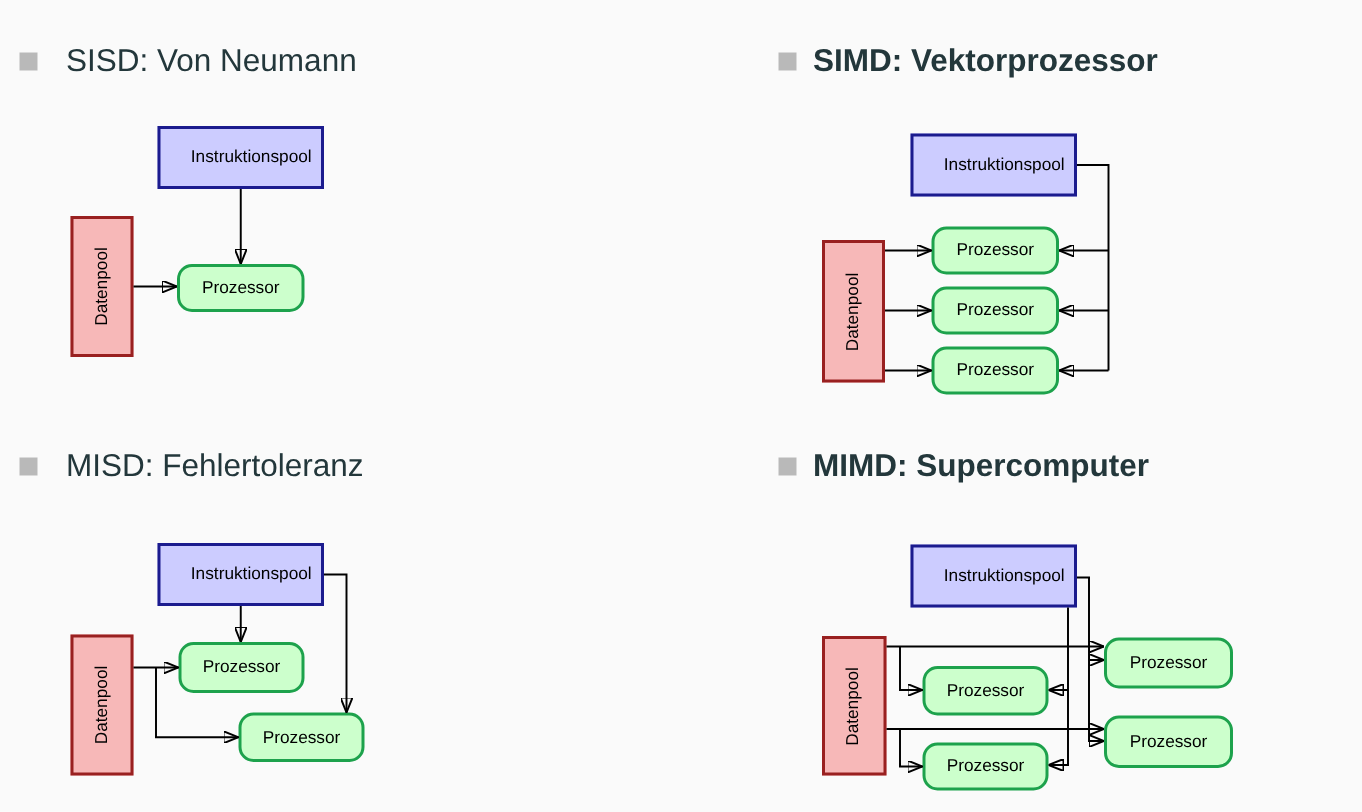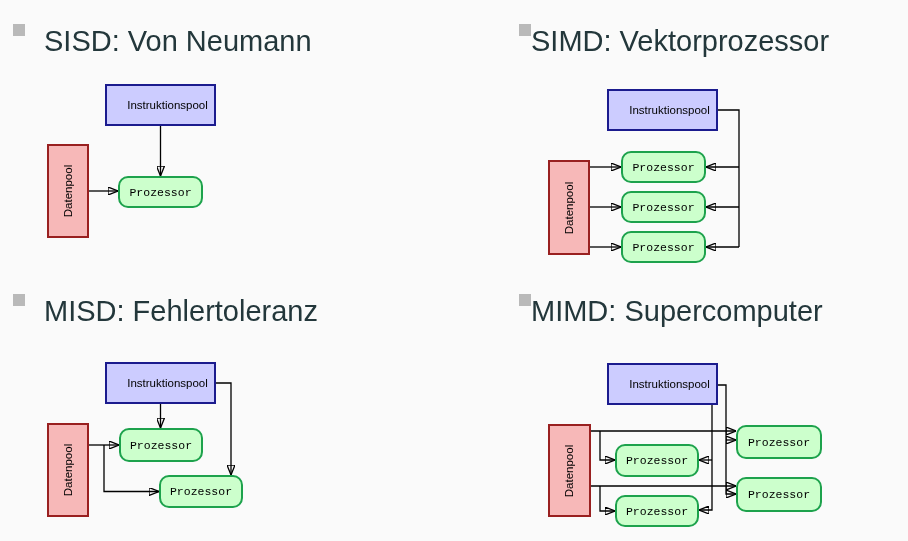--- a/index.html
+++ b/index.html
@@ -6,33 +6,34 @@
   .page{
     position:relative;
     width:908px;height:541px;
     background:var(--background,#fafafa);
     overflow:hidden;
     font-family:"Liberation Sans",sans-serif;
   }
   .heading{
     position:absolute;
     display:flex;
+    align-items:center;
     color:var(--heading,#23373b);
-    font-size:29px;
+    font-size:21px;
     line-height:34px;
     font-weight:300;
     white-space:nowrap;
   }
   .bullet{
     width:12px;height:12px;
     background:var(--bullet,#b9b9b9);
     flex:none;
   }
   .gap-wide .htext{margin-left:19px;}
-  .gap-narrow .htext{}
+  .gap-narrow .htext{margin-left:11px;font-weight:bold;}
   .node{
     position:absolute;
     box-sizing:border-box;
     display:flex;
     align-items:center;
     justify-content:center;
     font-size:11.5px;
     color:#000;
     white-space:nowrap;
     z-index:1;
@@ -43,21 +44,20 @@
     padding-left:14px;
   }
   .daten{
     background:var(--data-fill,#f7b8b8);
     border:2.5px solid var(--data-border,#992020);
   }
   .proz{
     background:var(--processor-fill,#ccffcc);
     border:2.5px solid var(--processor-border,#1da24c);
     border-radius:10px;
-    font-family:Liberation Mono, monospace;
   }
   .vert{
     transform:rotate(-90deg);
     white-space:nowrap;
   }
   svg.wires{
     position:absolute;
     left:0;top:0;
     z-index:2;
     pointer-events:none;

